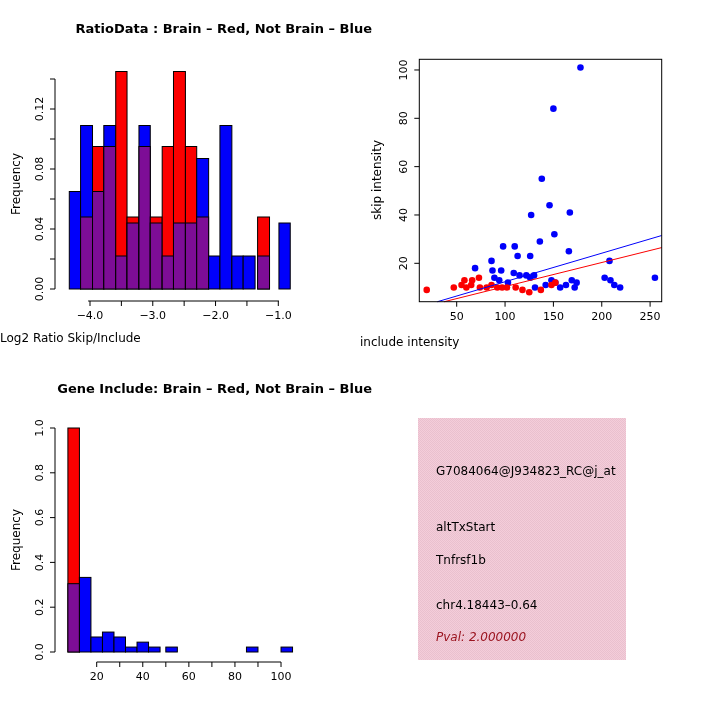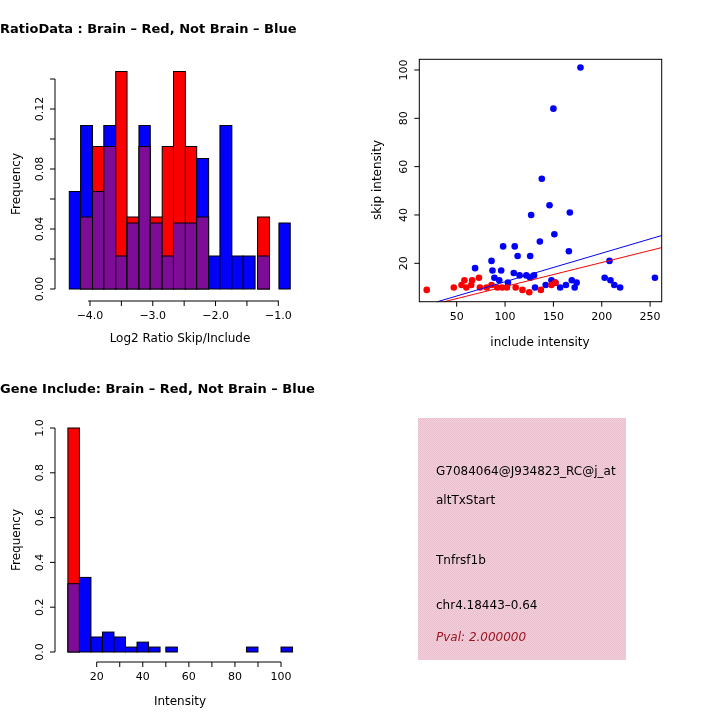--- a/index.html
+++ b/index.html
@@ -1,20 +1,20 @@
 <!DOCTYPE html>
 <html><head>
 <meta charset="utf-8">
 <style>
   html,body{margin:0;padding:0;background:#fff;}
   .canvas{position:relative;width:720px;height:720px;background:#ffffff;overflow:hidden;
           font-family:"DejaVu Sans",sans-serif;}
   svg.panel{position:absolute;width:360px;height:360px;}
-  .ptitle{position:absolute;width:360px;text-align:left;font-weight:bold;font-size:13px;color:#000;}
-  .xlab{position:absolute;width:360px;text-align:center;font-size:12px;color:#000;}
+  .ptitle{position:absolute;width:360px;text-align:right;font-weight:bold;font-size:13px;color:#000;padding-left:12px;}
+  .xlab{position:absolute;width:360px;text-align:left;font-size:12px;color:#000;}
   .ylab{position:absolute;width:140px;height:14px;text-align:center;font-size:12px;color:#000;
         transform:rotate(-90deg);}
   .info-box{position:absolute;left:418px;top:418px;width:208px;height:242px;
     background-color:#e9c0ce;
     background-image:
       linear-gradient(45deg,#f4cdda 25%,transparent 25%,transparent 75%,#f4cdda 75%),
       linear-gradient(45deg,#f4cdda 25%,transparent 25%,transparent 75%,#f4cdda 75%);
     background-size:2px 2px;background-position:0 0,1px 1px;}
   .info-line{position:absolute;left:18px;font-size:12px;color:#000;white-space:nowrap;}
   .info-line.pval{color:#9b1420;font-style:italic;}
@@ -229,26 +229,25 @@
         <rect x="246.45999999999998" y="287.072" width="11.520000000000039" height="4.927999999999997" fill="#0000fb" stroke="#000" stroke-width="1"></rect>
         <rect x="281.02" y="287.072" width="11.519999999999982" height="4.927999999999997" fill="#0000fb" stroke="#000" stroke-width="1"></rect>
       </g>
     </svg>
 
   <div class="ptitle" style="left:0;top:21px">RatioData : Brain – Red, Not Brain – Blue</div>
   <div class="ptitle" style="left:0;top:381px">Gene Include: Brain – Red, Not Brain – Blue</div>
 
   <div class="xlab" style="left:0;top:331px">Log2 Ratio Skip/Include</div>
   <div class="xlab" style="left:360px;top:335px">include intensity</div>
-  <div class="xlab" style="left:0;top:694px">Intensity</div>
 
   <div class="ylab" style="left:-54px;top:177px">Frequency</div>
   <div class="ylab" style="left:307px;top:173px">skip intensity</div>
   <div class="ylab" style="left:-54px;top:533px">Frequency</div>
 
   <div class="info-box">
     <div class="info-line" style="top:46px">G7084064@J934823_RC@j_at</div>
-    <div class="info-line" style="top:75px">altTxStart</div>
+    <div class="info-line" style="top:102px">altTxStart</div>
     <div class="info-line" style="top:135px">Tnfrsf1b</div>
     <div class="info-line" style="top:180px">chr4.18443–0.64</div>
     <div class="info-line pval" style="top:212px">Pval: 2.000000</div>
   </div>
 </div>
 
 </body></html>

